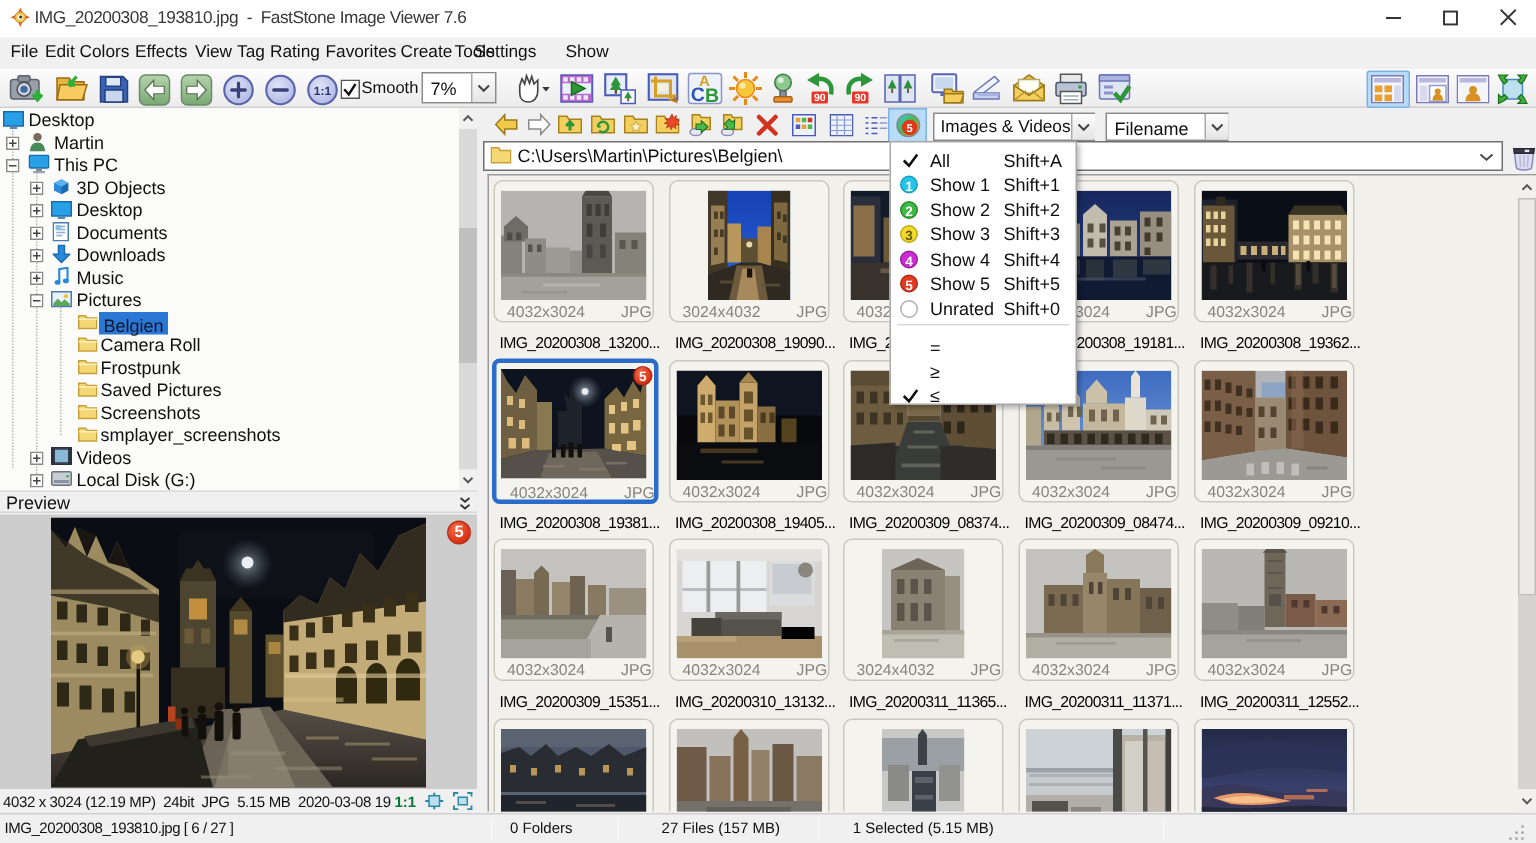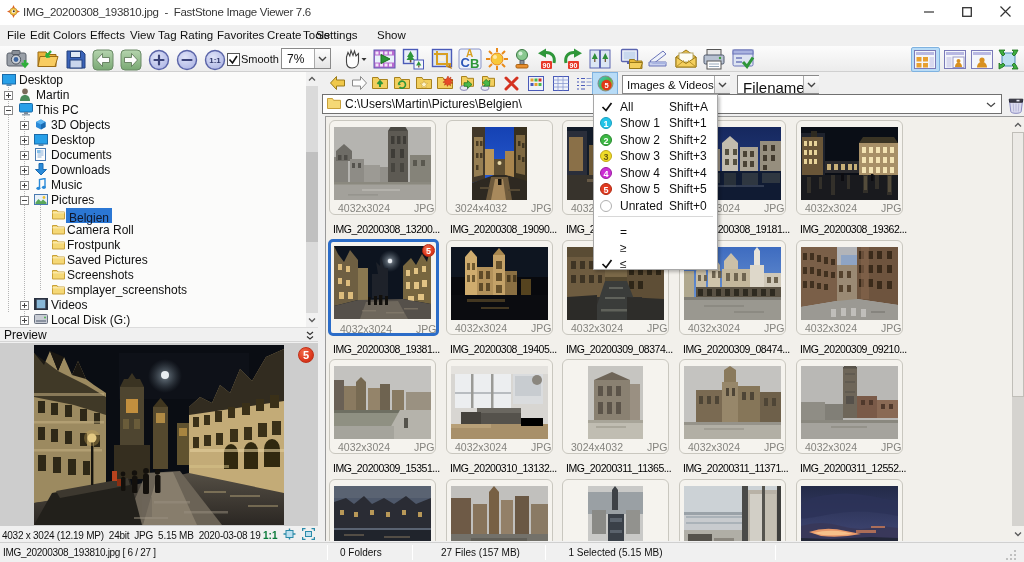--- a/index.html
+++ b/index.html
@@ -689,21 +689,21 @@
 
     <div class="abs" style="left:297px;top:2.5px;width:108px;height:19px;background:#fff;border:1px solid #8a8a8a">
       <div class="abs" style="left:4px;top:3px;font-size:11.5px;color:#101010">Images &amp; Videos</div>
       <div class="abs" style="left:91px;top:0;width:16px;height:17px;background:linear-gradient(#fdfdfd,#e4e4e4);border-left:1px solid #aaa"></div>
       <svg class="abs" style="left:95px;top:6px" width="9" height="6" viewBox="0 0 9 6">
           <path d="M1 1 l3.5 3.5 L8 1" fill="none" stroke="#444" stroke-width="1.4"></path>
         </svg>
     </div>
 
     <div class="abs" style="left:412px;top:2.5px;width:82px;height:19px;background:#fff;border:1px solid #8a8a8a">
-      <div class="abs" style="left:5px;top:3px;font-size:15px;color:#101010">Filename</div>
+      <div class="abs" style="left:5px;top:3px;font-size:12px;color:#101010">Filename</div>
       <div class="abs" style="left:65px;top:0;width:16px;height:17px;background:linear-gradient(#fdfdfd,#e4e4e4);border-left:1px solid #aaa"></div>
       <svg class="abs" style="left:69px;top:6px" width="9" height="6" viewBox="0 0 9 6">
           <path d="M1 1 l3.5 3.5 L8 1" fill="none" stroke="#444" stroke-width="1.4"></path>
         </svg>
     </div>
   </div>
   <div id="addrrow">
 
     <svg class="abs" style="left:683px;top:3px" width="16" height="16" viewBox="0 0 16 16">
       <path d="M1.5 2.5 L2.8 13.5 c0 1 2.3 1.8 5.2 1.8 c2.9 0 5.2-0.8 5.2-1.8 L14.5 2.5" fill="#dcdcf0" stroke="#8a8ac0"></path>

